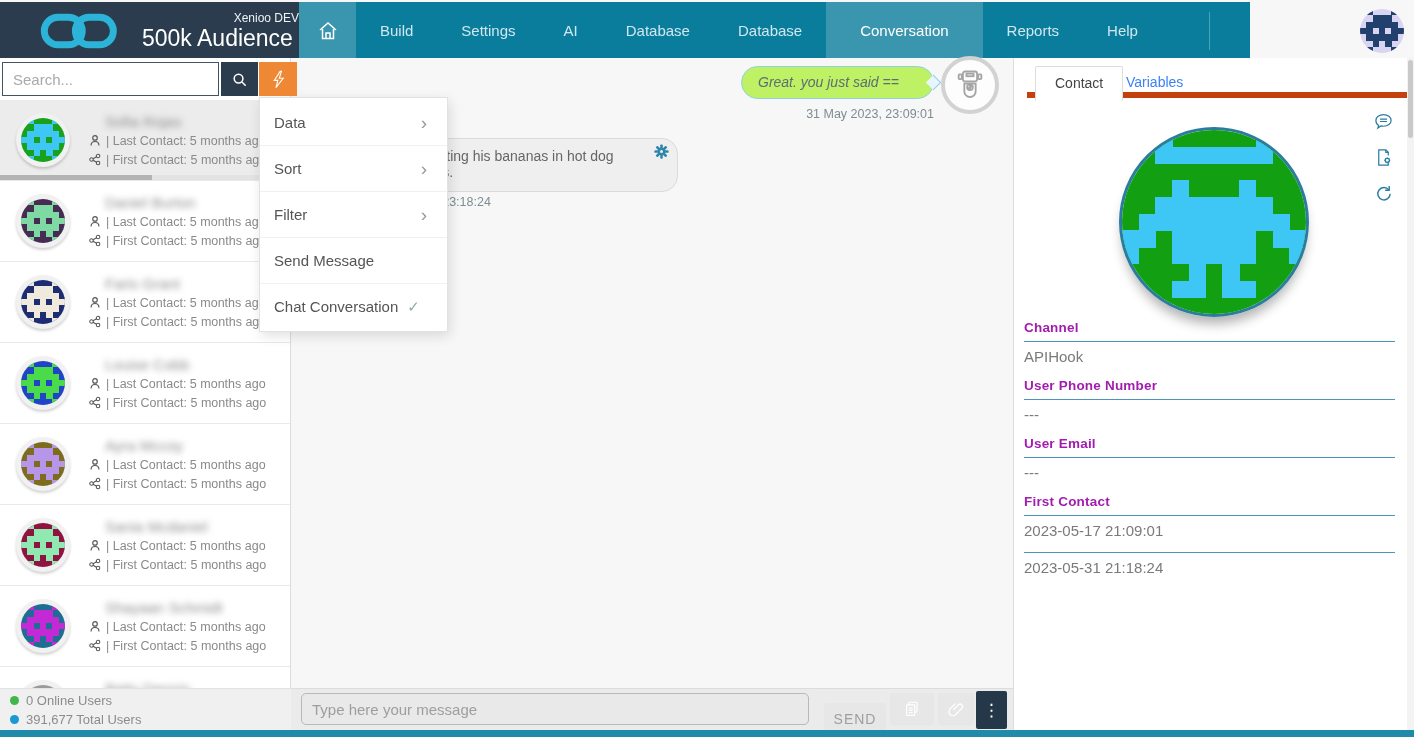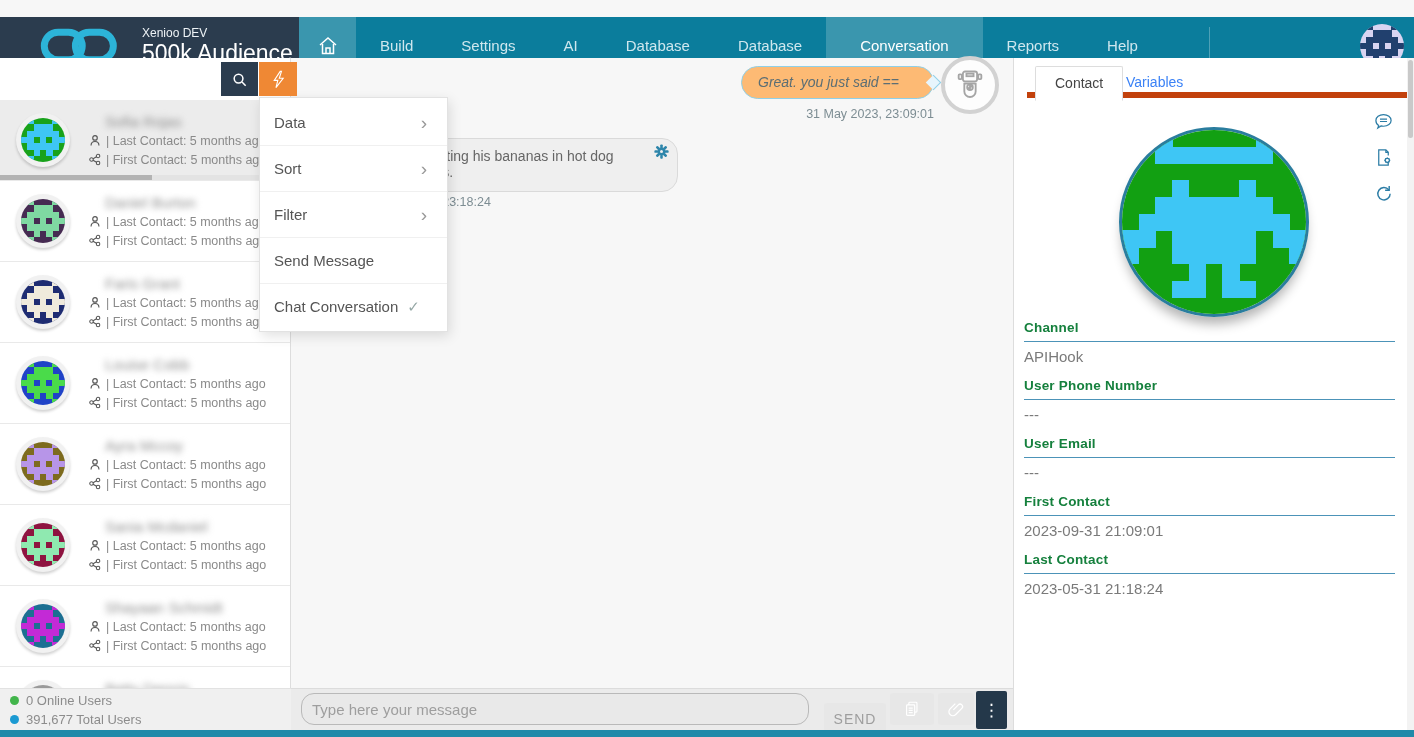--- a/index.html
+++ b/index.html
@@ -1,18 +1,18 @@
 <!DOCTYPE html>
 <html><head>
 <meta charset="utf-8">
 <style>
   html,body{margin:0;padding:0;background:#dfe3e6;font-family:"Liberation Sans",sans-serif;}
   #app{position:relative;width:1414px;height:737px;background:#f7f7f7;overflow:hidden;}
   
-  .navbar{position:absolute;left:0;top:17px;width:1414px;height:58px;background:#0b7d9c;}
+  .navbar{position:absolute;left:0;top:2px;width:1250px;height:58px;background:#0b7d9c;text-align:right;}
   .brand{position:absolute;left:0;top:0;width:299px;height:58px;background:#2b3c4e;display:flex;align-items:center;}
   .brand-logo{margin-left:36px;width:96px;height:38px;flex:0 0 auto;}
   .brand-text{margin-left:10px;overflow:hidden;white-space:nowrap;}
   .brand-app{font-size:12px;color:#eef3f6;line-height:14px;}
   .brand-title{font-size:23px;color:#ffffff;line-height:26px;}
   .home-tab{position:absolute;left:299px;top:0;width:57px;height:58px;background:#3a96ae;display:flex;align-items:center;justify-content:center;cursor:pointer;}
   .nav-items{position:absolute;left:356px;top:0;height:58px;display:flex;}
   .nav-item{height:58px;line-height:58px;padding:0 24px;color:#cfe7ee;font-size:15px;cursor:pointer;white-space:nowrap;}
   .nav-item.active{background:#3a96ae;color:#ffffff;padding:0 34px;}
   .nav-divider{position:absolute;left:1209px;top:10px;width:1px;height:38px;background:rgba(255,255,255,.28);}
@@ -34,48 +34,48 @@
   .c-meta{position:absolute;left:88px;display:flex;align-items:center;font-size:12.5px;color:#8a8a8a;white-space:nowrap;}
   .c-meta svg{margin-right:4px;flex:0 0 auto;}
   .m1{top:33px;} .m2{top:52px;}
   .hscroll{position:absolute;left:0;bottom:0;width:100%;height:5px;background:#e3e3e3;}
   .hscroll-thumb{width:152px;height:5px;background:#b3b3b3;cursor:pointer;}
   .side-footer{position:absolute;left:0;top:630px;width:291px;height:42px;background:#f0f0f0;border-top:1px solid #e2e2e2;z-index:5;box-sizing:border-box;}
   .foot-line{display:flex;align-items:center;margin:4px 0 0 10px;font-size:13px;color:#8c8c8c;}
   .dot{width:9px;height:9px;border-radius:50%;margin-right:7px;flex:0 0 auto;}
   
   .chat{position:absolute;left:291px;top:58px;width:722px;height:679px;background:#f7f7f7;}
-  .bot-bubble{position:absolute;left:450px;top:8px;width:193px;height:33px;box-sizing:border-box;background:#fdba74;border:1px solid #8fd0e8;border-radius:17px;line-height:31px;padding:0 16px;font-size:14px;font-style:italic;color:#5c6e74;white-space:nowrap;}
+  .bot-bubble{position:absolute;left:450px;top:8px;width:193px;height:33px;box-sizing:border-box;background:#bef264;border:1px solid #8fd0e8;border-radius:17px;line-height:31px;padding:0 16px;font-size:14px;font-style:italic;color:#5c6e74;white-space:nowrap;}
   .bot-tail{position:absolute;left:637px;top:19px;width:10px;height:10px;background:#e7f5fc;border-right:1px solid #8fd0e8;border-top:1px solid #8fd0e8;transform:rotate(45deg);}
   .robot-avatar{position:absolute;left:650px;top:-2px;width:50px;height:50px;border-radius:50%;background:#fdfdfd;border:4px solid #d2d2d2;display:flex;align-items:center;justify-content:center;}
   .ts{position:absolute;font-size:12.5px;color:#7d8d93;white-space:nowrap;}
   .ts1{left:450px;top:49px;width:193px;text-align:right;}
   .ts2{left:72px;top:137px;}
   .user-bubble{position:absolute;left:113px;top:80px;width:274px;height:54px;box-sizing:border-box;background:#efefef;border:1px solid #dadada;border-radius:16px;padding:9px 26px 0 14px;font-size:14px;color:#666;}
   .bubble-gear{position:absolute;right:8px;top:5px;width:15px;height:15px;cursor:pointer;}
   .composer{position:absolute;left:0;top:630px;width:722px;height:42px;background:#ebebeb;border-top:1px solid #dcdcdc;box-sizing:border-box;}
-  .msg-input{position:absolute;left:10px;top:4px;width:508px;height:32px;box-sizing:border-box;background:#e9e9e9;border:1px solid #b9b9b9;border-radius:13px;padding:0 10px;font-size:15px;color:#555;font-family:"Liberation Sans",sans-serif;outline:none;}
+  .msg-input{position:absolute;left:10px;top:4px;width:508px;height:32px;box-sizing:border-box;background:#e9e9e9;border:1px solid #b9b9b9;border-radius:5px;padding:0 10px;font-size:15px;color:#555;font-family:"Liberation Sans",sans-serif;outline:none;}
   .msg-input::placeholder{color:#9e9e9e;}
   .send-btn{position:absolute;left:533px;top:14px;width:62px;height:32px;background:#e7e7e7;border-radius:3px;text-align:center;line-height:32px;font-size:14px;letter-spacing:1px;color:#9e9e9e;cursor:pointer;}
   .tool-btn{position:absolute;top:4px;height:32px;background:#e7e7e7;border-radius:3px;display:flex;align-items:center;justify-content:center;cursor:pointer;}
   .tb-file{left:599px;width:44px;} .tb-clip{left:647px;width:36px;}
   .kebab-btn{position:absolute;left:685px;top:2px;width:31px;height:38px;background:#24384a;border-radius:2px;color:#fff;display:flex;align-items:center;justify-content:center;font-size:17px;cursor:pointer;letter-spacing:0;}
   
   .panel{position:absolute;left:1013px;top:58px;width:394px;height:679px;background:#ffffff;border-left:1px solid #dddddd;box-sizing:border-box;}
   .tab-bar{position:absolute;left:13px;top:8px;width:100%;height:32px;border-bottom:6px solid #c2410c;box-sizing:border-box;}
   .tab{position:absolute;top:0;height:33px;line-height:32px;padding:0 19px;font-size:14px;cursor:pointer;}
   .tab.active{left:8px;background:#fff;border:1px solid #ddd;border-bottom:1px solid #fff;border-radius:2px 2px 0 0;color:#444;z-index:2;}
   .tab.inactive{left:80px;color:#3b82f6;}
   .panel-icons{position:absolute;right:14px;top:54px;display:flex;flex-direction:column;gap:17px;}
   .panel-icon{width:19px;height:19px;cursor:pointer;}
   .big-avatar{position:absolute;left:105px;top:69px;width:190px;height:190px;border-radius:50%;border:3px solid #2a7d9e;box-sizing:border-box;overflow:hidden;box-shadow:0 10px 12px -3px rgba(0,0,0,.3);}
   .big-avatar svg{display:block;width:100%;height:100%;}
   .fields{position:absolute;left:10px;right:12px;top:262px;}
   .field{margin-bottom:10px;}
-  .f-label{font-size:13.5px;font-weight:bold;color:#15803d;letter-spacing:.2px;height:17px;}
+  .f-label{font-size:13.5px;font-weight:bold;color:#a21caf;letter-spacing:.2px;height:17px;}
   .f-line{border-top:1px solid #4c93b8;margin:4px 0 6px 0;}
   .f-value{font-size:15px;color:#7a7a7a;height:20px;}
   .vscroll{position:absolute;left:1407px;top:58px;width:7px;height:679px;background:#f3f3f3;}
   .vscroll-thumb{position:absolute;left:1px;top:2px;width:5px;height:78px;background:#c9c9c9;border-radius:3px;cursor:pointer;}
   
   .menu{position:absolute;left:259px;top:97px;width:189px;background:#ffffff;border:1px solid #e2e2e2;box-shadow:2px 4px 12px rgba(0,0,0,.12);z-index:30;padding:2px 0;box-sizing:border-box;}
   .menu-item{position:relative;height:45px;line-height:45px;padding-left:14px;font-size:15px;color:#555;cursor:pointer;}
   .menu-item:not(:last-child){border-bottom:1px solid #f0f0f0;}
   .mi-chevron{position:absolute;right:20px;top:0;color:#999;font-size:19px;}
   .mi-check{margin-left:9px;color:#96a8a6;font-size:15px;}
@@ -141,20 +141,21 @@
           <rect x="5" y="4" width="1.03" height="1.03" fill="#21406e"></rect>
           <rect x="2" y="5" width="1.03" height="1.03" fill="#21406e"></rect>
           <rect x="4" y="5" width="1.03" height="1.03" fill="#21406e"></rect>
           <rect x="1" y="6" width="1.03" height="1.03" fill="#21406e"></rect>
           <rect x="5" y="6" width="1.03" height="1.03" fill="#21406e"></rect>
         </svg>
       </div>
   </div>
 
   <div class="sidebar">
+    <input class="search-input" type="text" placeholder="Search..." style="">
     <div class="search-btn">
       <svg width="19" height="19" viewBox="0 0 20 20" fill="none" stroke="#ffffff" stroke-width="1.6">
         <circle cx="9" cy="9" r="4.6"></circle>
           <path d="M12.6 12.6 L16.5 16.5"></path>
       </svg>
     </div>
     <div class="bolt-btn">
       <svg width="17" height="21" viewBox="0 0 20 22" fill="none" stroke="#ffffff" stroke-width="1.3">
         <path d="M12 1.5 L5 12 h4.2 L7 20.5 L15.5 9.5 h-4.6 L13.5 1.5 z"></path>
       </svg>
@@ -731,25 +732,24 @@
 
   <div class="field">
     <div class="f-label">User Email</div>
     <div class="f-line"></div>
     <div class="f-value">---</div>
   </div>
 
   <div class="field">
     <div class="f-label">First Contact</div>
     <div class="f-line"></div>
-    <div class="f-value">2023-09-31 21:09:01</div>
+    <div class="f-value">2023-05-17 21:09:01</div>
   </div>
 
   <div class="field">
-    <div class="f-label">Last Contact</div>
     <div class="f-line"></div>
     <div class="f-value">2023-05-31 21:18:24</div>
   </div>
 </div>
   </div>
 
   <div class="menu">
   <div class="menu-item">
     <span class="mi-label">Data</span><span class="mi-check"></span>
     <span class="mi-chevron">›</span>

